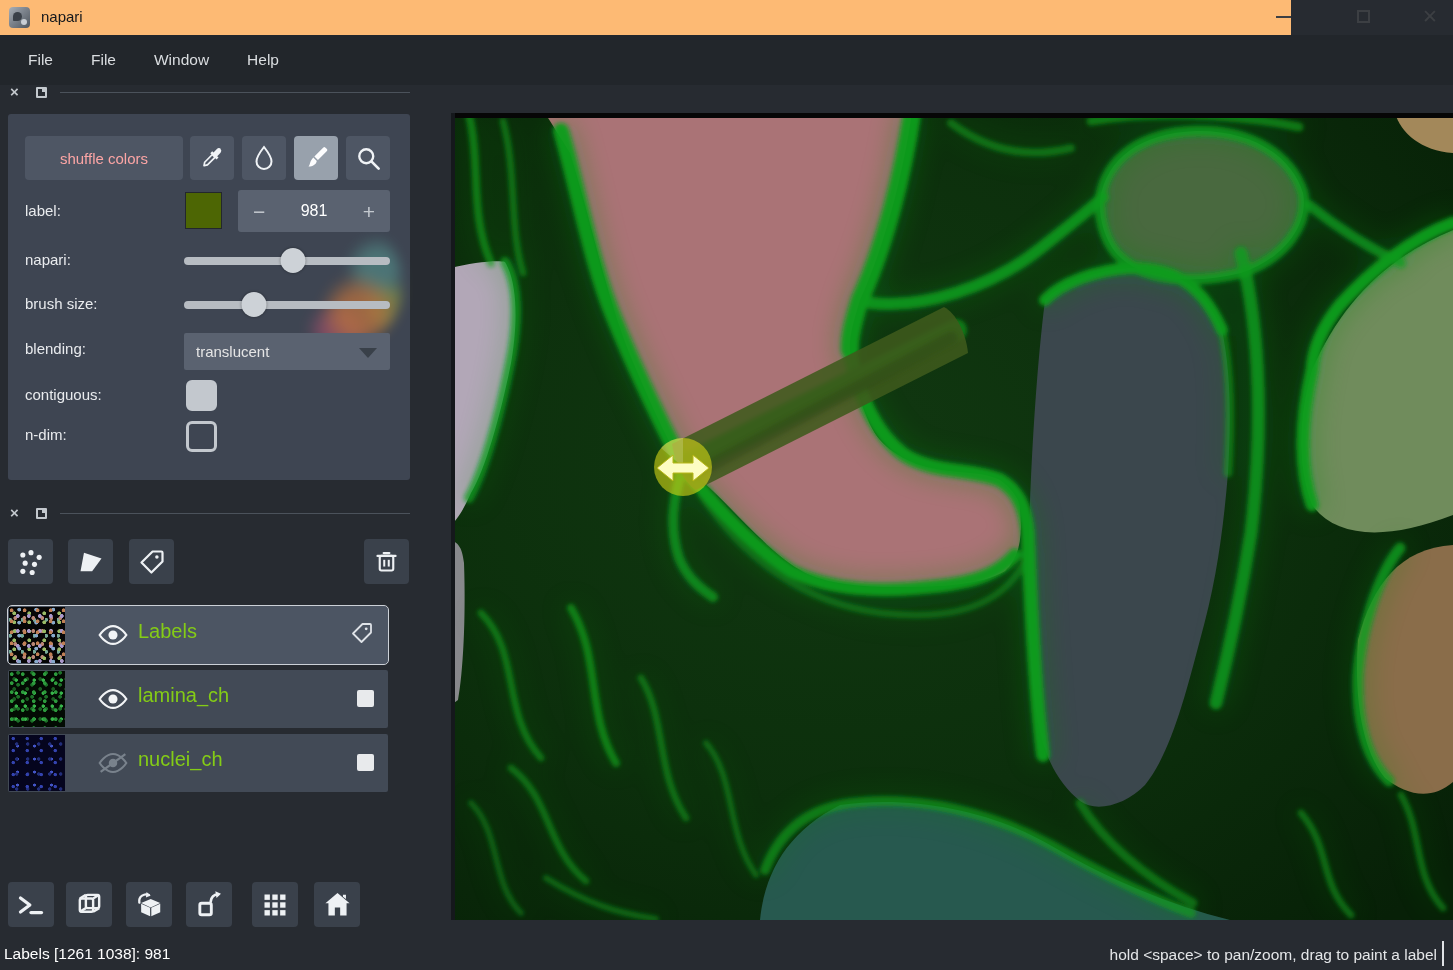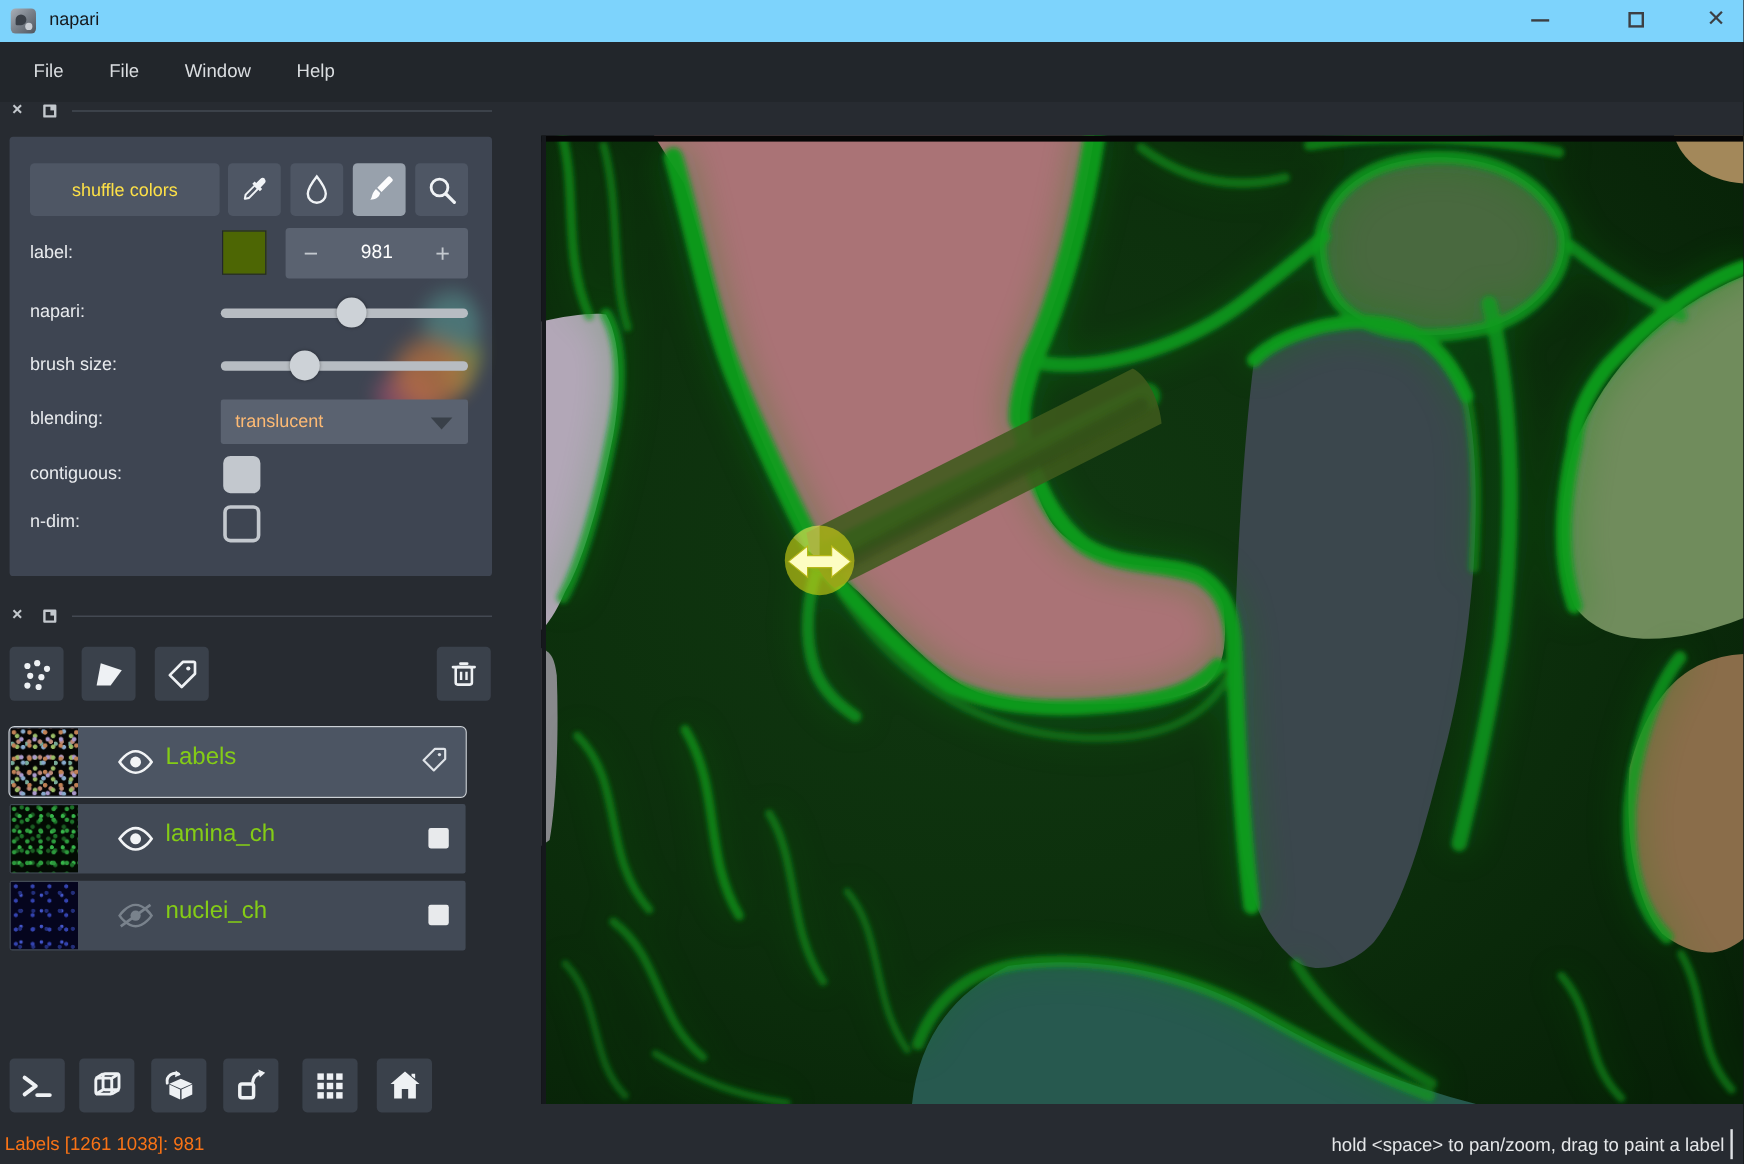--- a/index.html
+++ b/index.html
@@ -7,21 +7,21 @@
   body {
     position: relative;
     background: #272b31;
     font-family: "Liberation Sans", "DejaVu Sans", sans-serif;
     overflow: hidden;
     color: #e9ebee;
   }
   .abs { position: absolute; }
 
   
-  .titlebar { left:0; top:0; width:1453px; height:35px; background:#7dd3fc;padding-left:29px; }
+  .titlebar { left:0; top:0; width:1291px; height:35px; background:#fdba74;padding-left:29px; }
   .app-icon { left:9px; top:7px; width:21px; height:21px; border-radius:4px;
     background: linear-gradient(135deg,#aab0b8 0%,#7d848d 45%,#4f565e 100%); }
   .app-icon::after { content:""; position:absolute; left:4px; top:5px; width:9px; height:9px;
     border-radius:50% 50% 50% 10%; background:#3a4048; }
   .app-icon::before { content:""; position:absolute; right:3px; bottom:3px; width:6px; height:6px;
     border-radius:50%; background:#c9ced4; }
   .title-text { left:41px; top:8px; font-size:15px; color:#15181c; }
   .win-btn { top:0; width:46px; height:33px; display:flex; align-items:center; justify-content:center; }
   .win-min span { display:block; width:15px; height:0; border-top:2px solid #3c3f43; }
   .win-max span { display:block; width:13px; height:13px; border:2px solid #3c3f43; }
@@ -41,35 +41,35 @@
 
   
   .ctrl-panel { left:8px; top:114px; width:402px; height:366px; background:#3e4552; border-radius:3px; }
   .watermark { left:280px; top:105px; width:115px; height:130px; filter:blur(6px); opacity:.75; border-radius:50%;
     background:
       radial-gradient(circle at 62% 72%, rgba(226,128,56,.75) 0 16%, transparent 34%),
       radial-gradient(circle at 44% 88%, rgba(206,84,122,.6) 0 12%, transparent 26%),
       radial-gradient(circle at 78% 38%, rgba(96,184,170,.55) 0 13%, transparent 28%),
       radial-gradient(circle at 88% 68%, rgba(168,190,64,.6) 0 10%, transparent 22%); }
   .shuffle-btn { left:17px; top:22px; width:158px; height:44px; background:#4e5664; border-radius:4px;
-    display:flex; align-items:center; justify-content:center; font-size:15px; color:#fde047; }
+    display:flex; align-items:center; justify-content:center; font-size:15px; color:#fca5a5; }
   .tool-btn { top:22px; width:44px; height:44px; background:#4e5664; border-radius:4px;
     display:flex; align-items:center; justify-content:center; }
   .tool-btn.active { background:#98a1ac; }
   .ctrl-label { left:17px; font-size:15px; color:#e9ebee; }
   .swatch { left:177px; top:78px; width:37px; height:37px; border:1px solid #23272d; background:#4d6604; }
   .spinbox { left:230px; top:76px; width:152px; height:42px; background:#5a6270; border-radius:3px;
     display:flex; align-items:center; justify-content:space-between; padding:0 15px; }
   .spin-sign { font-size:21px; color:#c3c8ce; line-height:1; }
   .spin-value { font-size:16px; color:#fff; }
   .slider-track { left:176px; width:206px; height:8px; background:#b7bcc2; border-radius:4px; }
   .slider-handle { position:absolute; top:-9px; width:25px; height:25px; border-radius:50%;
     background:#cdd2d7; transform:translateX(-50%); box-shadow:0 0 3px rgba(0,0,0,.4); }
   .dropdown { left:176px; top:219px; width:206px; height:37px; background:#5a6270; border-radius:2px;
-    display:flex; align-items:center; padding:0 12px; font-size:15px; color:#fdba74; }
+    display:flex; align-items:center; padding:0 12px; font-size:15px; color:#e5e5e5; }
   .dd-arrow { position:absolute; right:13px; top:15px; width:0; height:0;
     border-left:9px solid transparent; border-right:9px solid transparent; border-top:10px solid #394049; }
   .checkbox { left:178px; width:31px; height:31px; border:3px solid #c3c8ce; border-radius:6px; background:transparent; }
   .checkbox.checked { background:#c3c8ce; }
 
   
   .layerlist-btn { top:539px; width:45px; height:45px; background:#3a414b; border-radius:4px;
     display:flex; align-items:center; justify-content:center; }
   .layer-row { left:8px; width:380px; height:58px; background:#424a56; border-radius:2px; }
   .layer-row.selected { background:#4c5563; outline:1.5px solid #ccd1d7; border-radius:4px; }
@@ -97,21 +97,21 @@
     display:flex; align-items:center; justify-content:center; }
   .layer-name { position:absolute; left:130px; top:14px; font-size:20px; color:#84cc16; }
   .row-right { position:absolute; right:14px; top:15px; }
   .white-square { width:17px; height:17px; background:#e8eaec; border-radius:2px; margin-top:5px; }
 
   
   .viewer-btn { top:882px; width:46px; height:45px; background:#3a414b; border-radius:4px;
     display:flex; align-items:center; justify-content:center; }
 
   
-  .status-left { left:4px; top:945px; font-size:15.5px; color:#f97316; }
+  .status-left { left:4px; top:945px; font-size:15.5px; color:#ffffff; }
   .status-right { right:16px; top:946px; font-size:15.5px; color:#e4e6e8; }
   .status-caret { right:9px; top:941px; width:2px; height:25px; background:#dfe2e5; }
 
   
   .viewer { left:451px; top:113px; width:1002px; height:807px; }
 </style>
 </head>
 <body>
 
 <div class="abs titlebar">

